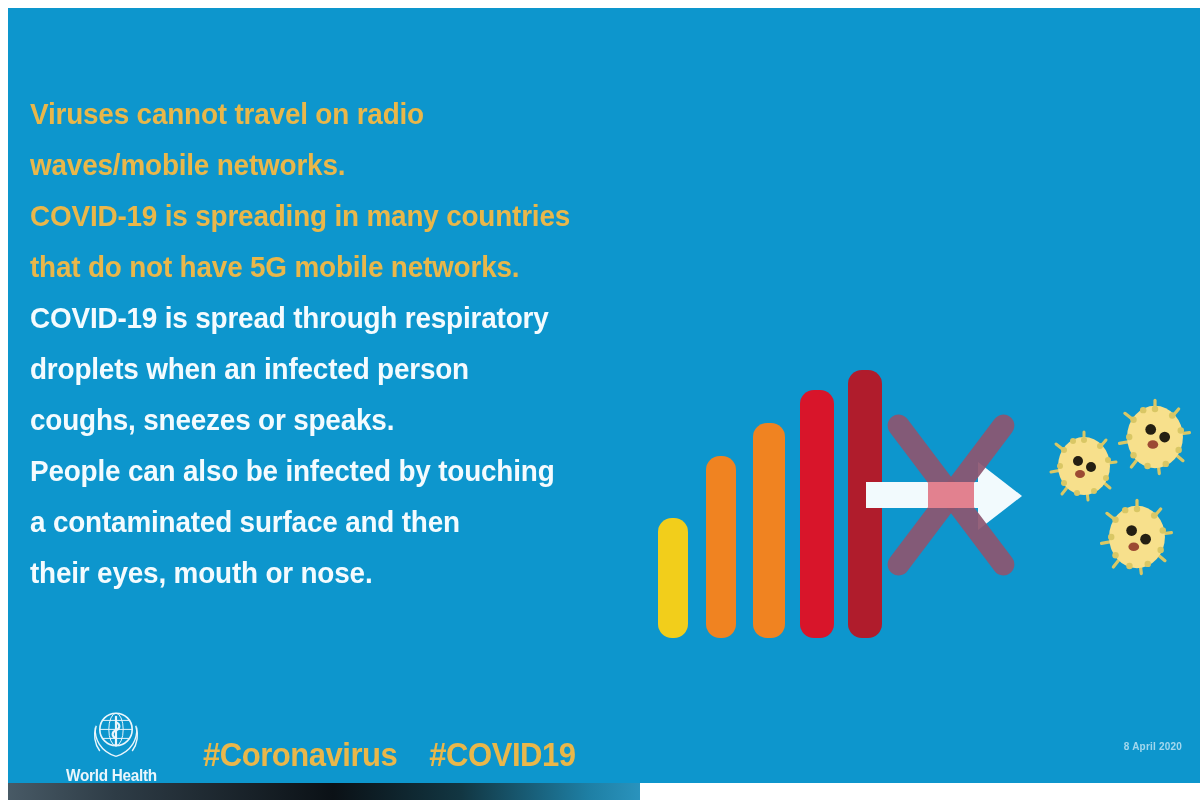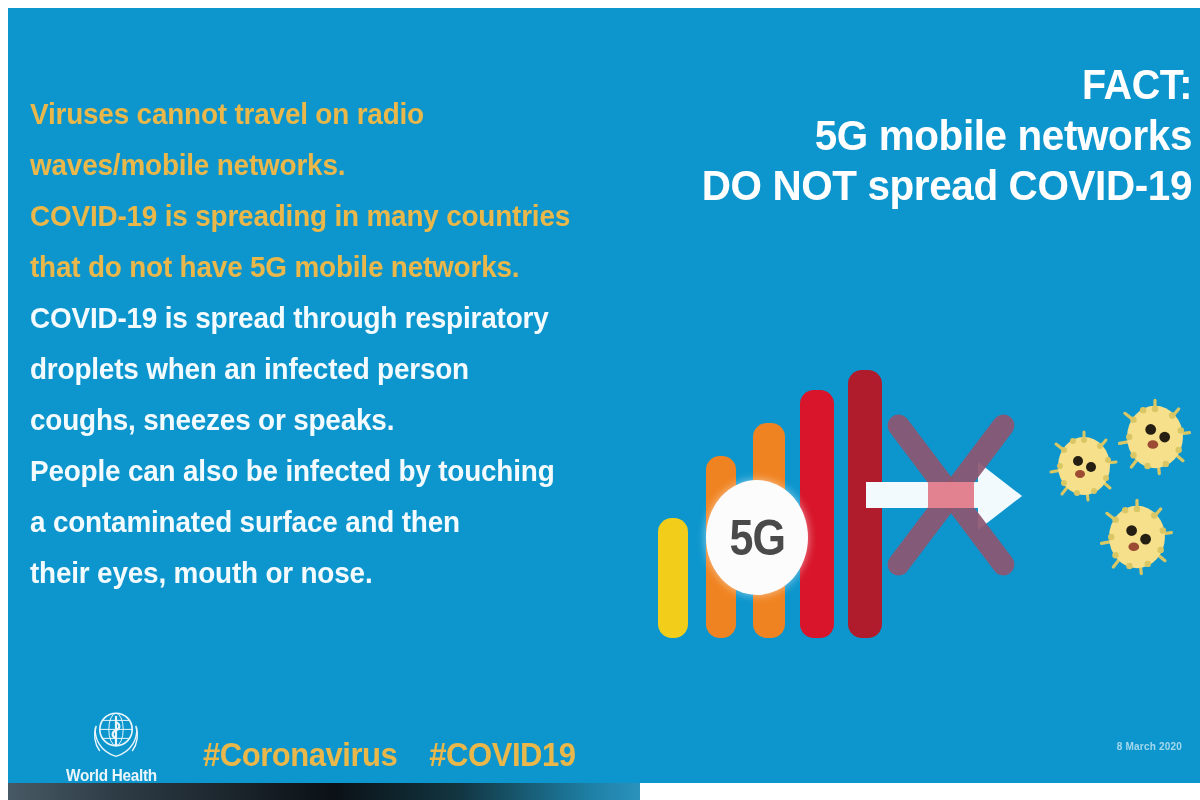--- a/index.html
+++ b/index.html
@@ -256,37 +256,29 @@
       <div class="copy-line copy-amber">COVID-19 is spreading in many countries</div>
       <div class="copy-line copy-amber">that do not have 5G mobile networks.</div>
       <div class="copy-line copy-white">COVID-19 is spread through respiratory</div>
       <div class="copy-line copy-white">droplets when an infected person</div>
       <div class="copy-line copy-white">coughs, sneezes or speaks.</div>
       <div class="copy-line copy-white">People can also be infected by touching</div>
       <div class="copy-line copy-white">a contaminated surface and then</div>
       <div class="copy-line copy-white">their eyes, mouth or nose.</div>
     </div>
 
-    <div class="headline">
-      <div class="headline-line fact">FACT:</div>
-      <div class="headline-line">5G mobile networks</div>
-      <div class="headline-line">DO NOT spread COVID-19</div>
-    </div>
 
     <div class="graphic">
 
       <div class="bar" style="left:10px;width:30px;height:120px;background:#F2CE1B;"></div>
       <div class="bar" style="left:58px;width:30px;height:182px;background:#F08321;"></div>
       <div class="bar" style="left:105px;width:32px;height:215px;background:#F08321;"></div>
       <div class="bar" style="left:152px;width:34px;height:248px;background:#D8152A;"></div>
       <div class="bar" style="left:200px;width:34px;height:268px;background:#B01C2C;"></div>
 
-      <div class="g5-circle">
-        <span class="g5-label">5G</span>
-      </div>
 
       <div class="arrow-wrap">
         <div class="arrow-shaft"></div>
         <div class="arrow-head"></div>
       </div>
 
       <div class="cross">
         <div class="cross-bar a"></div>
         <div class="cross-bar b"></div>
         <div class="cross-center"></div>
@@ -412,21 +404,21 @@
           <div class="who-text">World Health</div>
           <div class="who-text">Organization</div>
         </div>
       </div>
       <div class="hashtags">
         <span>#Coronavirus</span>
         <span>#COVID19</span>
       </div>
     </div>
 
-    <div class="date-stamp">8 March 2020</div>
+    <div class="date-stamp">8 April 2020</div>
 
   </div>
 
   <div class="bottom-dark-strip"></div>
   <div class="left-white-edge"></div>
   <div class="top-white-edge"></div>
 
 </div>
 
 </body></html>

